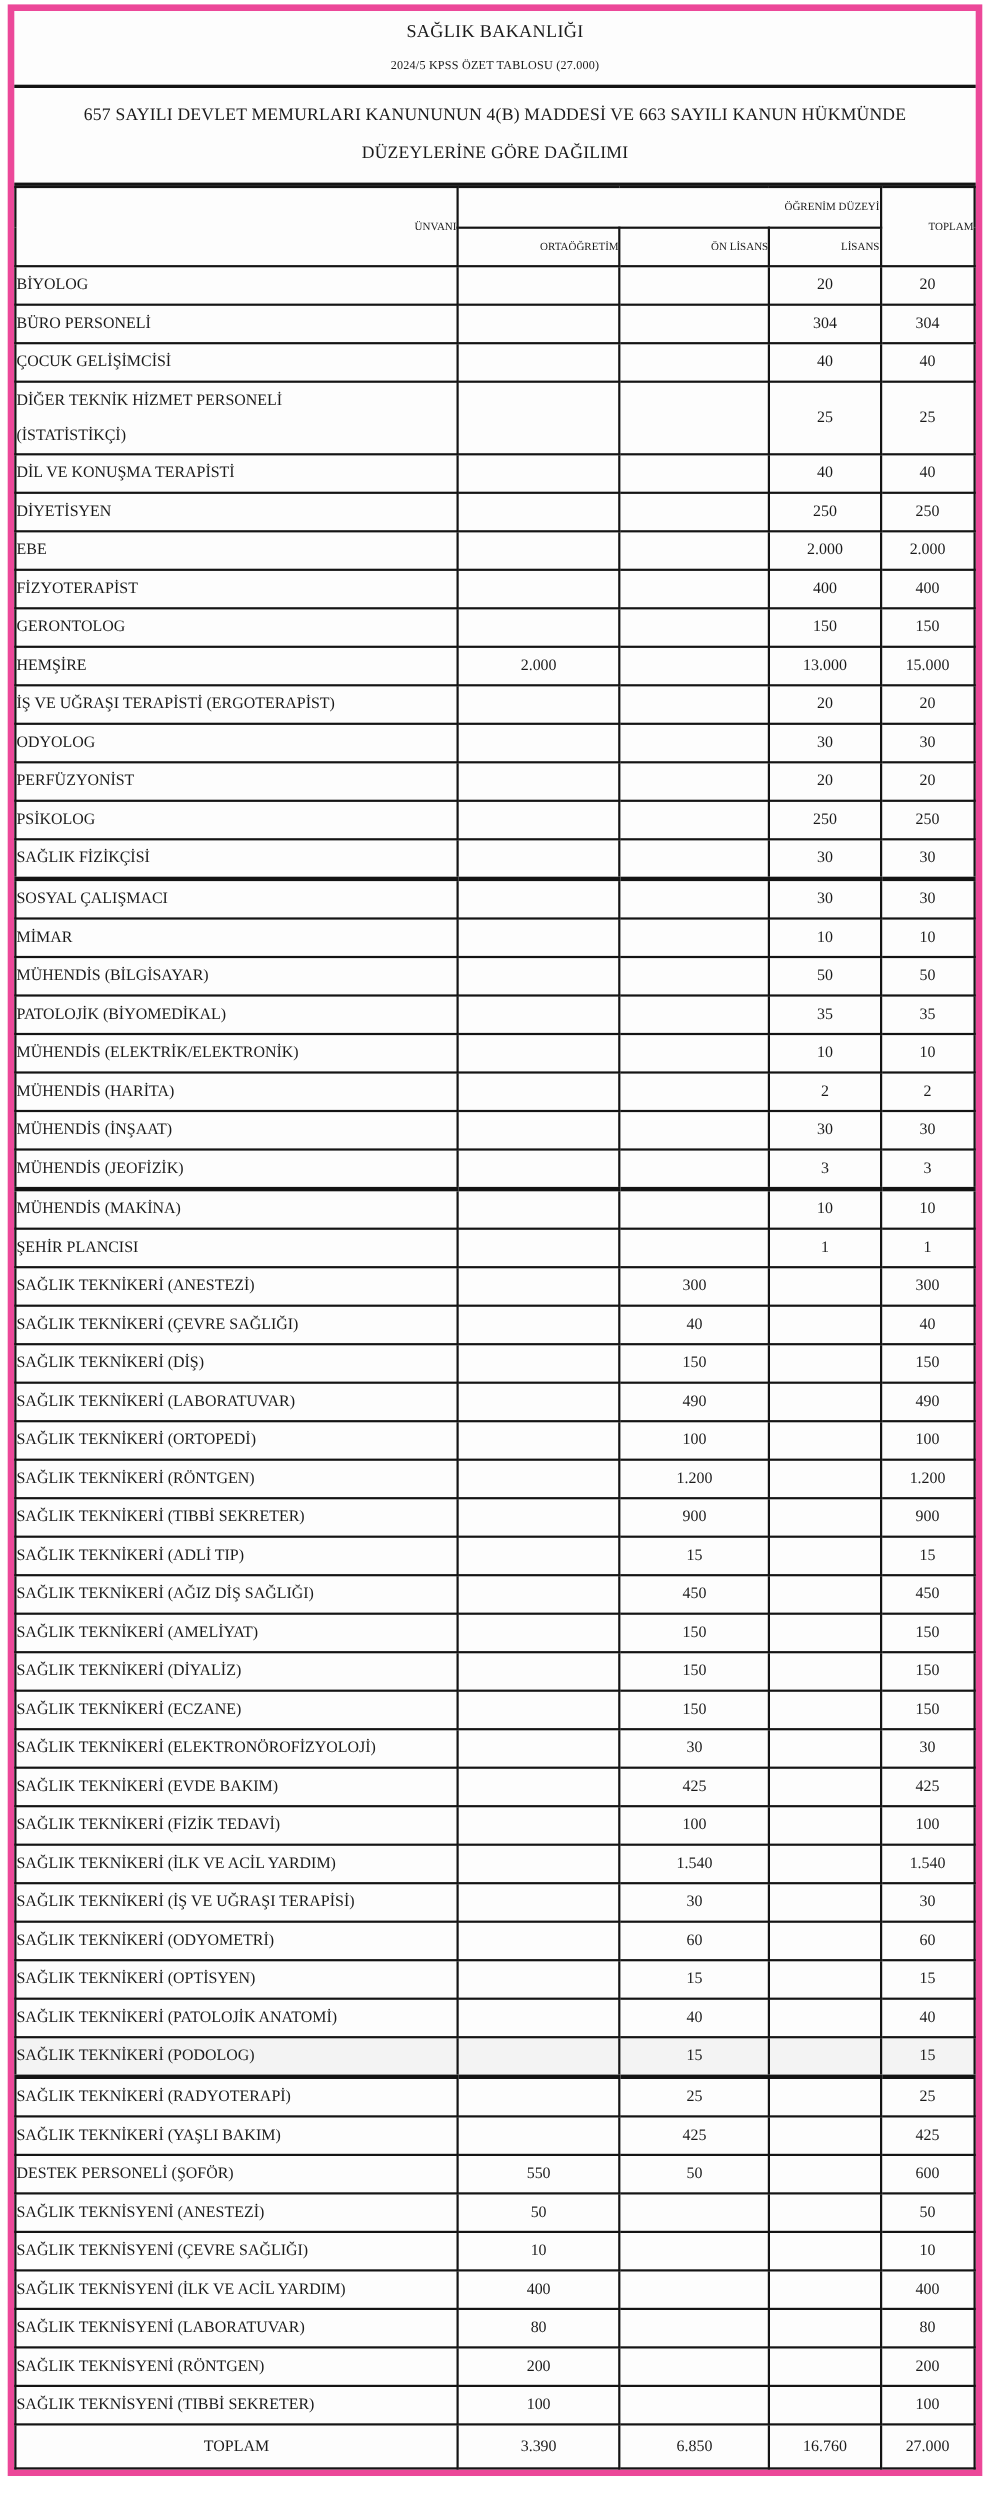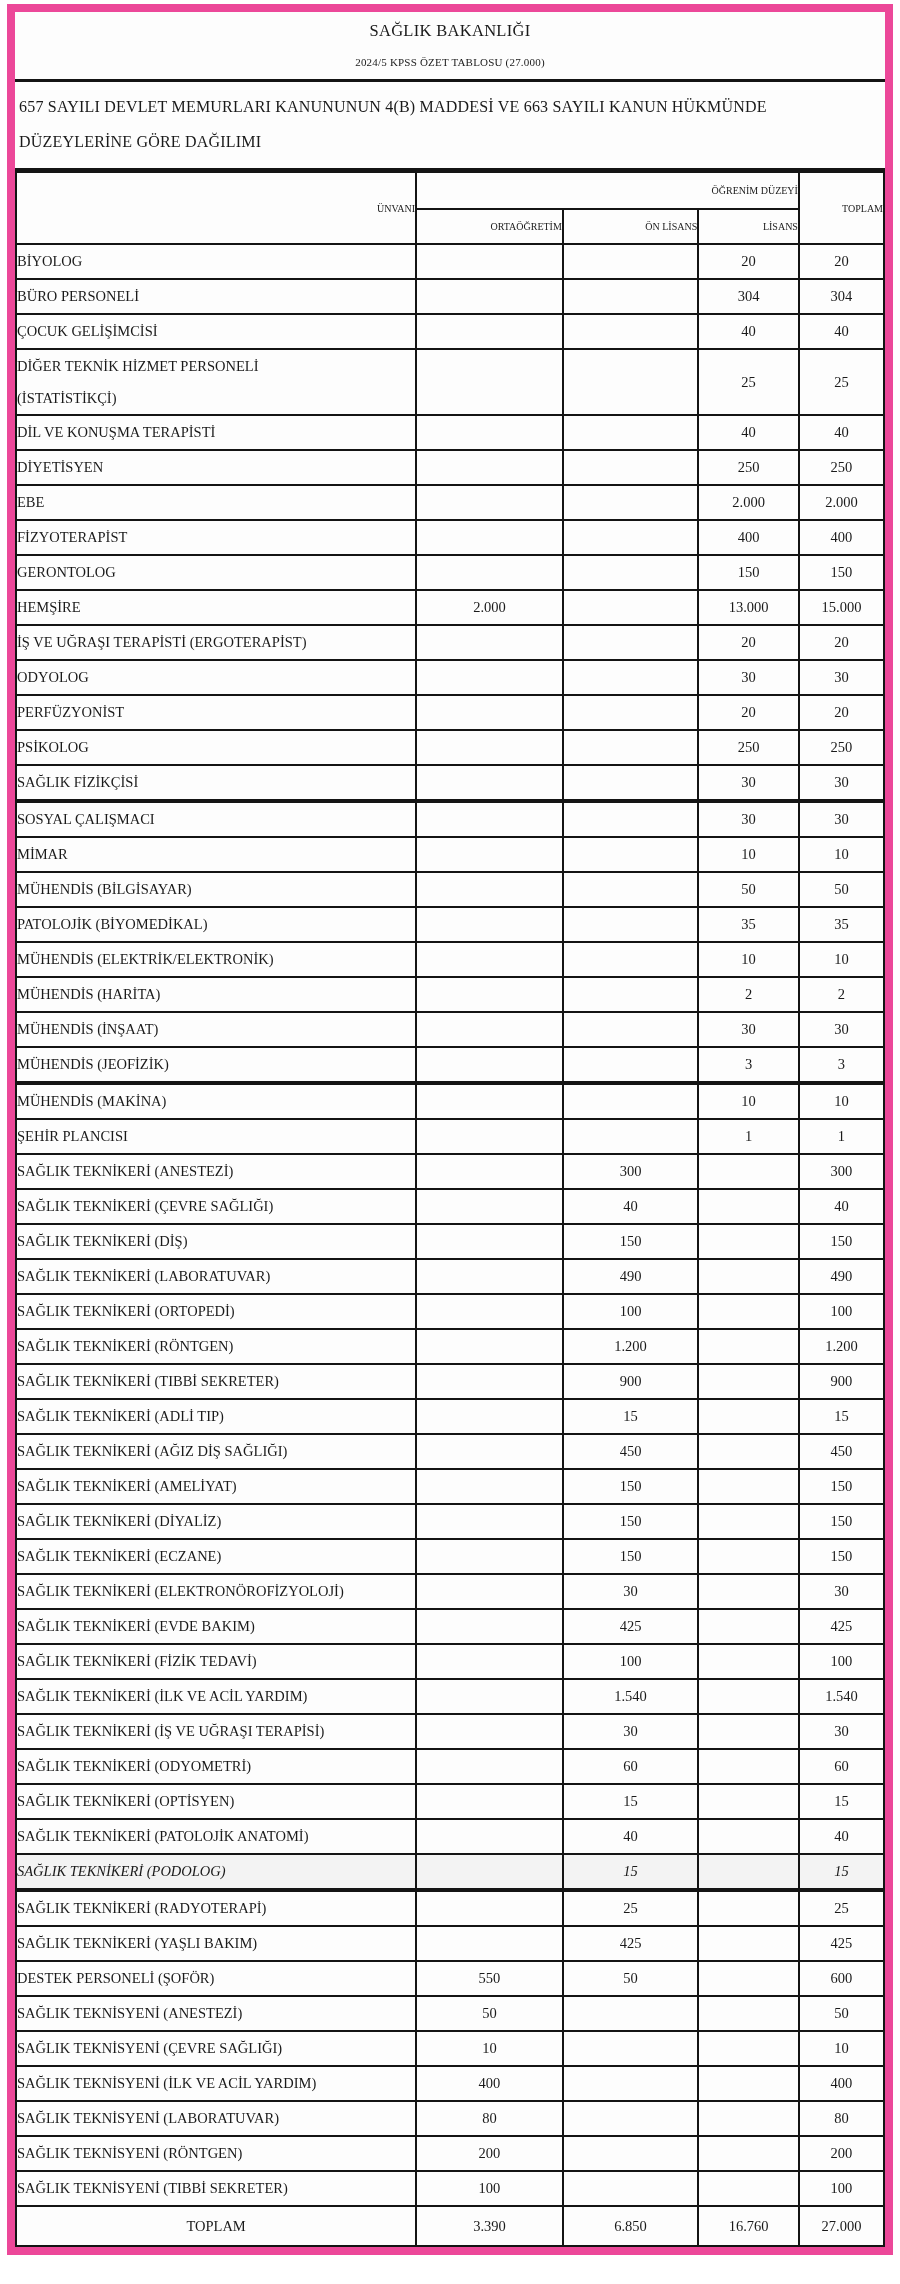--- a/index.html
+++ b/index.html
@@ -5,40 +5,40 @@
   html, body {
     margin: 0;
     padding: 0;
     background: #ffffff;
     font-family: "Liberation Serif", "DejaVu Serif", serif;
     color: #1a1a1a;
   }
   .page {
     width: 886px;
     margin: 4px auto 0 auto;
-    border: 8px solid #ec4899;
+    border: 6px solid #ec4899;
     background: #fdfdfd;
     box-sizing: border-box;
   }
   .title-block {
     text-align: center;
     border-bottom: 3px solid #141414;
     padding: 9px 0 11px 0;
   }
   .title-line1 {
     font-size: 16.5px;
     letter-spacing: 0.3px;
     margin-bottom: 15px;
   }
   .title-line2 {
     font-size: 11px;
     letter-spacing: 0.2px;
   }
   .desc-block {
-    text-align: left;
+    text-align: center;
     border-bottom: 3px solid #141414;
     padding: 7px 4px 9px 4px;
     font-size: 16px;
     line-height: 35px;
     letter-spacing: 0.2px;
   }
   table.kpss {
     width: 100%;
     border-collapse: collapse;
     table-layout: fixed;
@@ -68,21 +68,21 @@
     text-align: left;
     padding-left: 4px;
   }
   td.num-cell { text-align: center; }
   tr.tall-row td { height: 70px; margin-top: 20px; }
   tr.tall-row td.label-cell {
     white-space: normal;
     line-height: 32px;
   }
   tr.thick-top td { border-top: 4px solid #141414; }
-  tr.shaded td { background: #f3f3f3; border-bottom: 4px solid #141414; font-style: italic; }
+  tr.shaded td { background: #f3f3f3; border-bottom: 4px solid #141414; }
   tfoot td {
     height: 38px;
     text-align: center;
     font-size: 14.5px;
   }
 </style>
 </head>
 <body>
 
 <div class="page">

